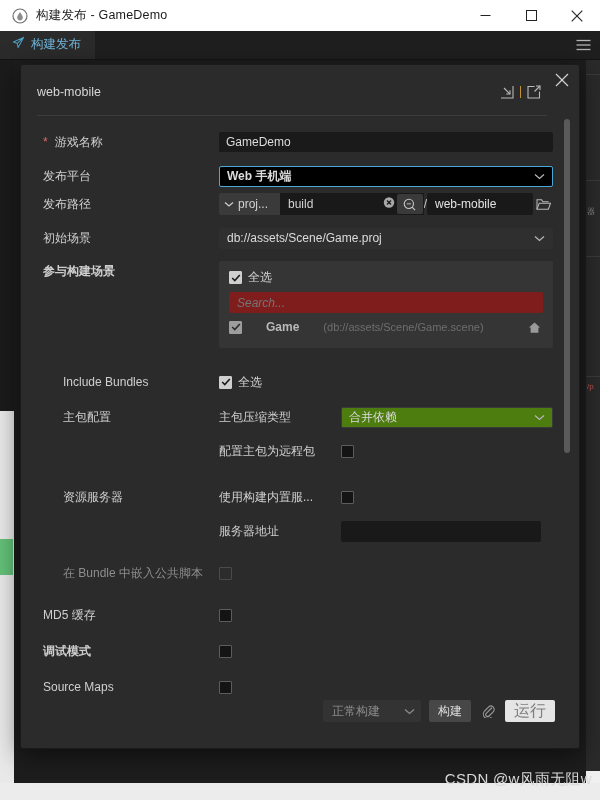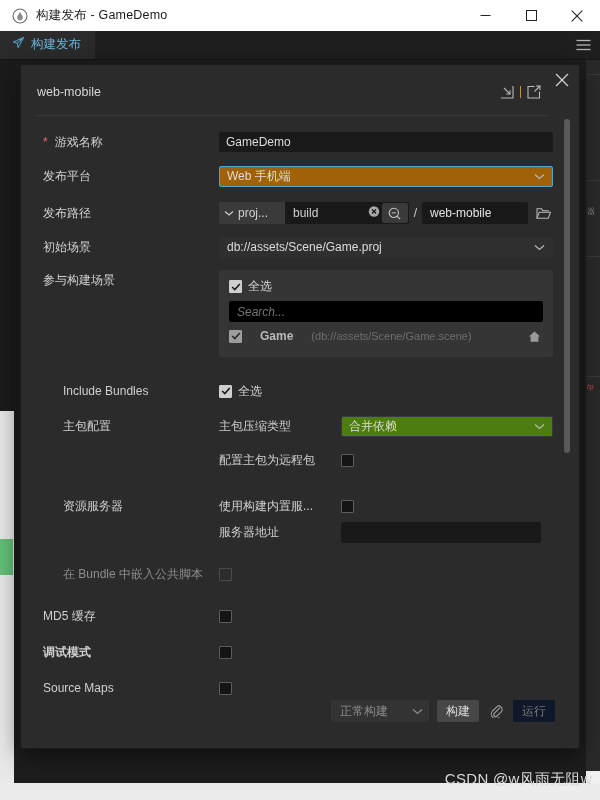--- a/index.html
+++ b/index.html
@@ -166,29 +166,29 @@
     font-family: "Liberation Sans", sans-serif;
     padding: 0 6px; outline: none;
   }
   .select-box {
     position: relative;
     width: 100%; height: 21px;
     background: #4d7c0f; border: 1px solid #3a3a3a; border-radius: 2px;
     color: #dcdcdc; font-size: 12px;
     display: flex; align-items: center; padding: 0 22px 0 7px;
   }
-  .select-box.focused { border-color: #4aa8d8; background: #a16207; }
+  .select-box.focused { border-color: #4aa8d8; background: #000000; font-weight: bold; }
   .select-box.flat { background: #2f2f2f; border-color: #2f2f2f; }
   .select-box .chev {
     position: absolute; right: 7px; top: 50%; transform: translateY(-50%);
     color: #b5b5b5;
   }
 
   
-  .path-group { display: flex; align-items: center; width: 100%; gap: 5px; }
+  .path-group { display: flex; align-items: center; width: 100%; }
   .path-prefix {
     height: 22px; min-width: 66px;
     background: #3a3a3a; border-radius: 2px 0 0 2px;
     display: flex; align-items: center; gap: 4px; padding: 0 7px 0 5px;
     font-size: 12px; color: #d2d2d2;
   }
   .path-mid {
     position: relative; flex: 1 1 auto; height: 22px;
     background: #191919; display: flex; align-items: center;
     padding: 0 50px 0 8px;
@@ -212,27 +212,27 @@
   
   .scene-box {
     width: 100%;
     background: #353535;
     border-radius: 2px;
     padding: 8px 10px 10px 10px;
   }
   .scene-allrow { display: flex; align-items: center; gap: 6px; margin-bottom: 6px; }
   .scene-allrow .txt { font-size: 12px; color: #d8d8d8; }
   .scene-search {
-    width: 100%; height: 21px; background: #000000; border: none; border-radius: 2px;
+    width: 100%; height: 21px; background: #7f1d1d; border: none; border-radius: 2px;
     color: #8e8e8e; font-size: 12px; font-style: italic;
     padding: 0 8px; outline: none;
     font-family: "Liberation Sans", sans-serif;
   }
   .scene-item {
-    display: flex; align-items: center; gap: 18px;
+    display: flex; align-items: center; gap: 24px;
     height: 22px; margin-top: 3px; padding-right: 2px;
   }
   .scene-item .nm { font-size: 12px; color: #b9b9b9; font-weight: bold; }
   .scene-item .pth { font-size: 11px; color: #6e6e6e; }
   .scene-item .home { margin-left: auto; color: #9a9a9a; display: flex; }
 
   
   .cb {
     width: 13px; height: 13px; flex: 0 0 13px;
     background: #141414; border: 1px solid #5d5d5d; border-radius: 1px;
@@ -276,23 +276,23 @@
     font-size: 12px; color: #8b8b8b;
   }
   .build-mode-select .chev { position: absolute; right: 6px; top: 50%; transform: translateY(-50%); color: #8b8b8b; }
   .btn-build {
     height: 22px; min-width: 42px; background: #474747; border-radius: 2px;
     display: flex; align-items: center; justify-content: center;
     font-size: 12px; color: #dedede; padding: 0 9px;
   }
   .link-icon { width: 18px; display: flex; align-items: center; justify-content: center; color: #9a9a9a; }
   .btn-run {
-    height: 22px; min-width: 42px; background: #0f172a; border-radius: 2px;
+    height: 22px; min-width: 42px; background: #e5e5e5; border-radius: 2px;
     display: flex; align-items: center; justify-content: center;
-    font-size: 12px; color: #7d7d7d; padding: 0 9px;
+    font-size: 16px; color: #7d7d7d; padding: 0 9px;
   }
 
   
   #watermark {
     position: absolute; right: 8px; top: 770px;
     font-size: 15px; color: #d8d8d8;
     letter-spacing: .3px;
     pointer-events: none;
   }
 </style>
@@ -414,21 +414,21 @@
           <span>Web 手机端</span>
           <span class="chev">
             <svg width="11" height="7" viewBox="0 0 11 7">
                 <path d="M1 1.5 L5.5 5.5 L10 1.5" fill="none" stroke="#b5b5b5" stroke-width="1.3"></path>
               </svg>
           </span>
         </div>
       </div>
     </div>
 
-    <div class="row" style="margin-top:11px;align-items:center;">
+    <div class="row" style="margin-top:2px;align-items:center;">
       <div class="lbl">发布路径</div>
       <div class="ctl">
         <div class="path-group">
           <div class="path-prefix">
             <span>
               <svg width="10" height="7" viewBox="0 0 10 7">
                   <path d="M1 1.5 L5 5 L9 1.5" fill="none" stroke="#cfcfcf" stroke-width="1.2"></path>
                 </svg>
             </span>
             <span>proj...</span>
@@ -472,21 +472,21 @@
           <span class="chev">
             <svg width="11" height="7" viewBox="0 0 11 7">
                 <path d="M1 1.5 L5.5 5.5 L10 1.5" fill="none" stroke="#b5b5b5" stroke-width="1.3"></path>
               </svg>
           </span>
         </div>
       </div>
     </div>
 
     <div class="row" style="margin-top:10px; align-items:flex-start;">
-      <div class="lbl" style="padding-top:2px;">参与构建场景</div>
+      <div class="lbl" style="padding-top:2px;font-weight:bold;">参与构建场景</div>
       <div class="ctl">
         <div class="scene-box">
           <div class="scene-allrow">
             <span class="cb checked light">
               <svg width="10" height="10" viewBox="0 0 10 10">
                   <path d="M1.2 5 L3.8 7.6 L8.8 2" fill="none" stroke="#1b1b1b" stroke-width="1.6"></path>
                 </svg>
             </span>
             <span class="txt">全选</span>
           </div>
@@ -552,21 +552,21 @@
     <div class="row" style="margin-top:20px;">
       <div class="lbl sub">资源服务器</div>
       <div class="ctl">
         <span class="sublbl">使用构建内置服...</span>
         <span class="cb">
           
         </span>
       </div>
     </div>
 
-    <div class="row" style="margin-top:0;justify-content:flex-end;">
+    <div class="row" style="margin-top:8px;justify-content:flex-end;">
       <div class="lbl sub"></div>
       <div class="ctl">
         <span class="sublbl">服务器地址</span>
         <input class="addr-field" type="text" value="" style="">
       </div>
     </div>
 
     <div class="row" style="margin-top:16px;">
       <div class="lbl sub dim">在 Bundle 中嵌入公共脚本</div>
       <div class="ctl">

